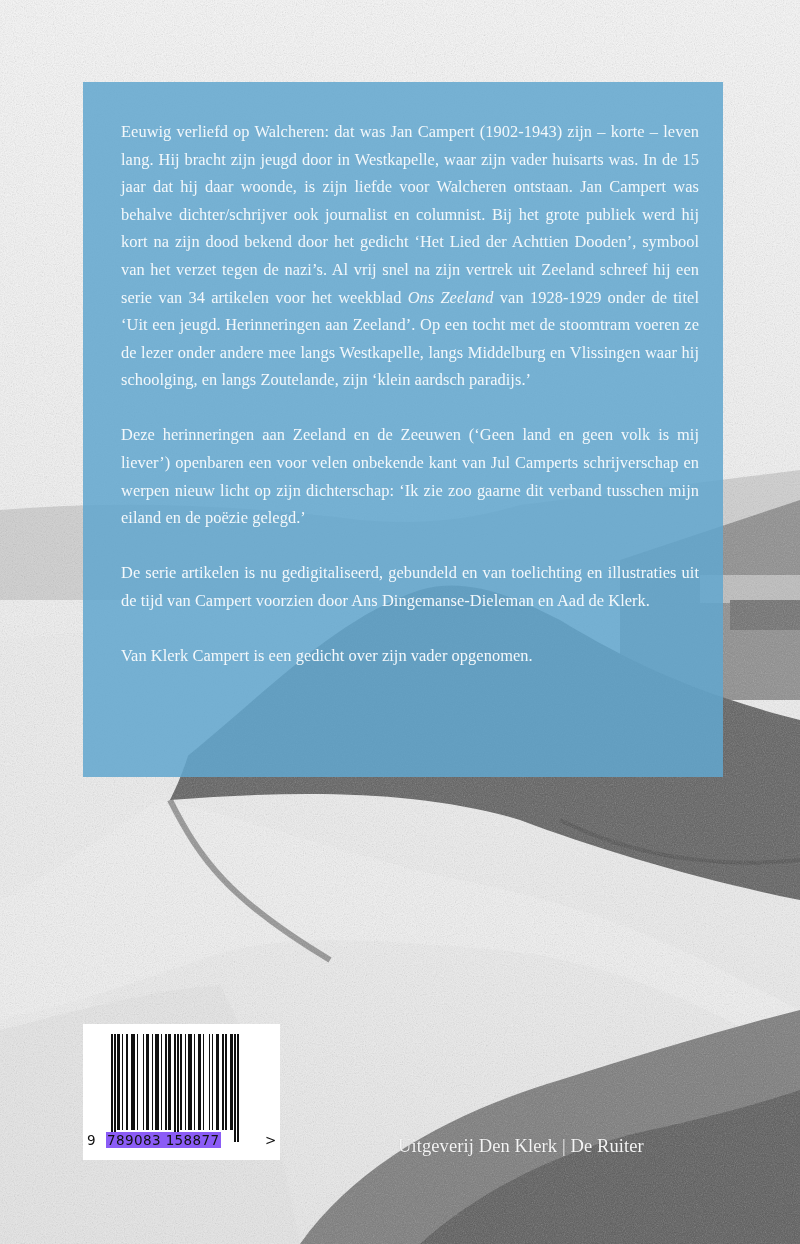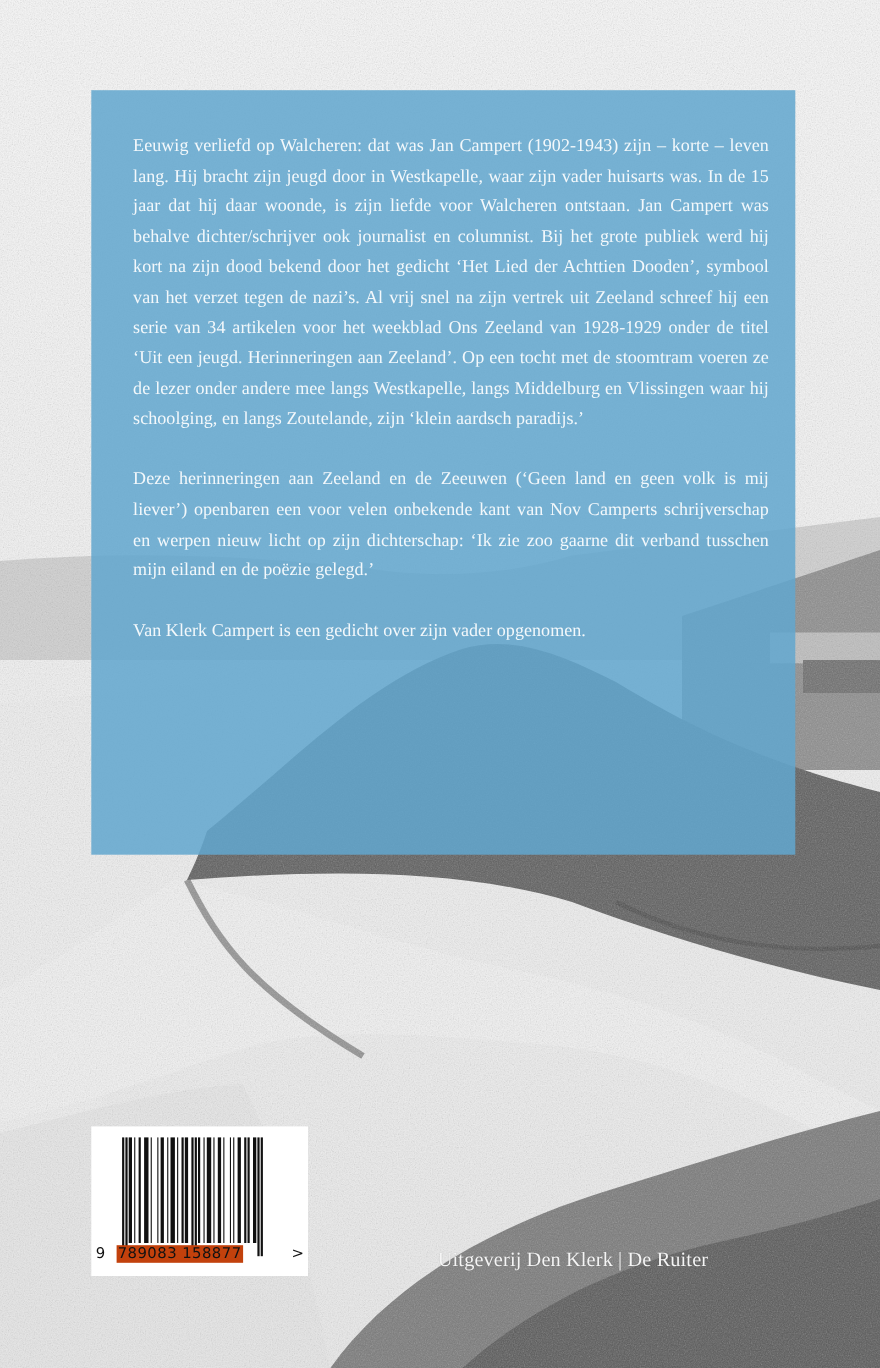--- a/index.html
+++ b/index.html
@@ -18,41 +18,41 @@
       background: rgba(98, 166, 206, 0.86);
       box-sizing: border-box; padding: 36px 24px 0 38px;
       color: #f3f8fb;
     }
     .panel p {
       margin: 0 0 27.5px 0;
       font-size: 16.4px; line-height: 27.6px;
       text-align: justify;
       letter-spacing: 0.05px;
     }
-    .panel p .ital { }
+    .panel p .ital { font-style: italic; }
 
     
     .barcode-box {
       position: absolute; left: 83px; top: 1024px; width: 197px; height: 136px;
       background: #ffffff;
     }
     .bars {
       position: absolute; left: 28px; top: 10px; width: 148px; height: 108px;
       display: flex; align-items: flex-start;
     }
     .bars span { display: block; background: #111; height: 96px; margin-right: 0; }
     .bars span.g { height: 108px; }
     .bars span.w { background: transparent; }
     .isbn {
       position: absolute; left: 4px; top: 108px; width: 192px;
       font-family: "DejaVu Sans", sans-serif; font-size: 13.5px; color: #111;
       letter-spacing: 0.4px; white-space: nowrap;
     }
     .isbn .first { position: absolute; left: 0; }
-    .isbn .rest { position: absolute; left: 19px; background: #c2410c; padding: 0 1px; }
+    .isbn .rest { position: absolute; left: 19px; background: #8b5cf6; padding: 0 1px; }
     .isbn .arrow { position: absolute; left: 178px; }
 
     
     .publisher {
       position: absolute; left: 398px; top: 1136px;
       font-size: 18.5px; color: #f5f5f5; letter-spacing: 0.1px;
       text-shadow: 0 0 1px rgba(0,0,0,0.25);
     }
   </style>
 </head>
@@ -95,21 +95,22 @@
 
     <path d="M170,800 C200,860 230,900 330,960" stroke="#555" stroke-width="6" fill="none" opacity="0.6"></path>
     <path d="M560,820 C620,850 700,870 800,860" stroke="#444" stroke-width="4" fill="none" opacity="0.5"></path>
 
     <rect x="0" y="0" width="800" height="1244" filter="url(#grain)"></rect>
   </svg>
 </div>
 
 <div class="panel">
   <p><span>Eeuwig verliefd op Walcheren: dat was Jan Campert (1902-1943) zijn – korte – leven lang. Hij bracht zijn jeugd door in Westkapelle, waar zijn vader huisarts was. In de 15 jaar dat hij daar woonde, is zijn lief­de voor Walcheren ontstaan. Jan Campert was behalve dichter/schrijver ook journalist en columnist. Bij het grote publiek werd hij kort na zijn dood bekend door het gedicht ‘Het Lied der Achttien Dooden’, symbool van het verzet tegen de nazi’s. Al vrij snel na zijn vertrek uit Zeeland schreef hij een serie van 34 artikelen voor het weekblad </span><span class="ital">Ons Zeeland</span><span> van 1928-1929 onder de titel ‘Uit een jeugd. Herinneringen aan Zeeland’. Op een tocht met de stoomtram voeren ze de lezer onder andere mee langs Westkapelle, langs Middelburg en Vlissingen waar hij schoolging, en langs Zoutelande, zijn ‘klein aardsch paradijs.’</span></p>
-  <p>Deze herinneringen aan Zeeland en de Zeeuwen (‘Geen land en geen volk is mij liever’) openbaren een voor velen onbekende kant van Nov Camperts schrijverschap en werpen nieuw licht op zijn dichterschap: ‘Ik zie zoo gaarne dit verband tusschen mijn eiland en de poëzie gelegd.’</p>
+  <p>Deze herinneringen aan Zeeland en de Zeeuwen (‘Geen land en geen volk is mij liever’) openbaren een voor velen onbekende kant van Jul Camperts schrijverschap en werpen nieuw licht op zijn dichterschap: ‘Ik zie zoo gaarne dit verband tusschen mijn eiland en de poëzie gelegd.’</p>
+  <p>De serie artikelen is nu gedigitaliseerd, gebundeld en van toelichting en illustraties uit de tijd van Campert voorzien door Ans Dingemanse-Dieleman en Aad de Klerk.</p>
   <p>Van Klerk Campert is een gedicht over zijn vader opgenomen.</p>
 </div>
 
 <div class="barcode-box">
   <div class="bars">
     <span class="g" style="width:1.5px"></span>
       <span class="w" style="width:1.5px"></span>
       <span class="g" style="width:1.5px"></span>
       <span class="w" style="width:1.5px"></span>
     <span style="width:3px"></span>

